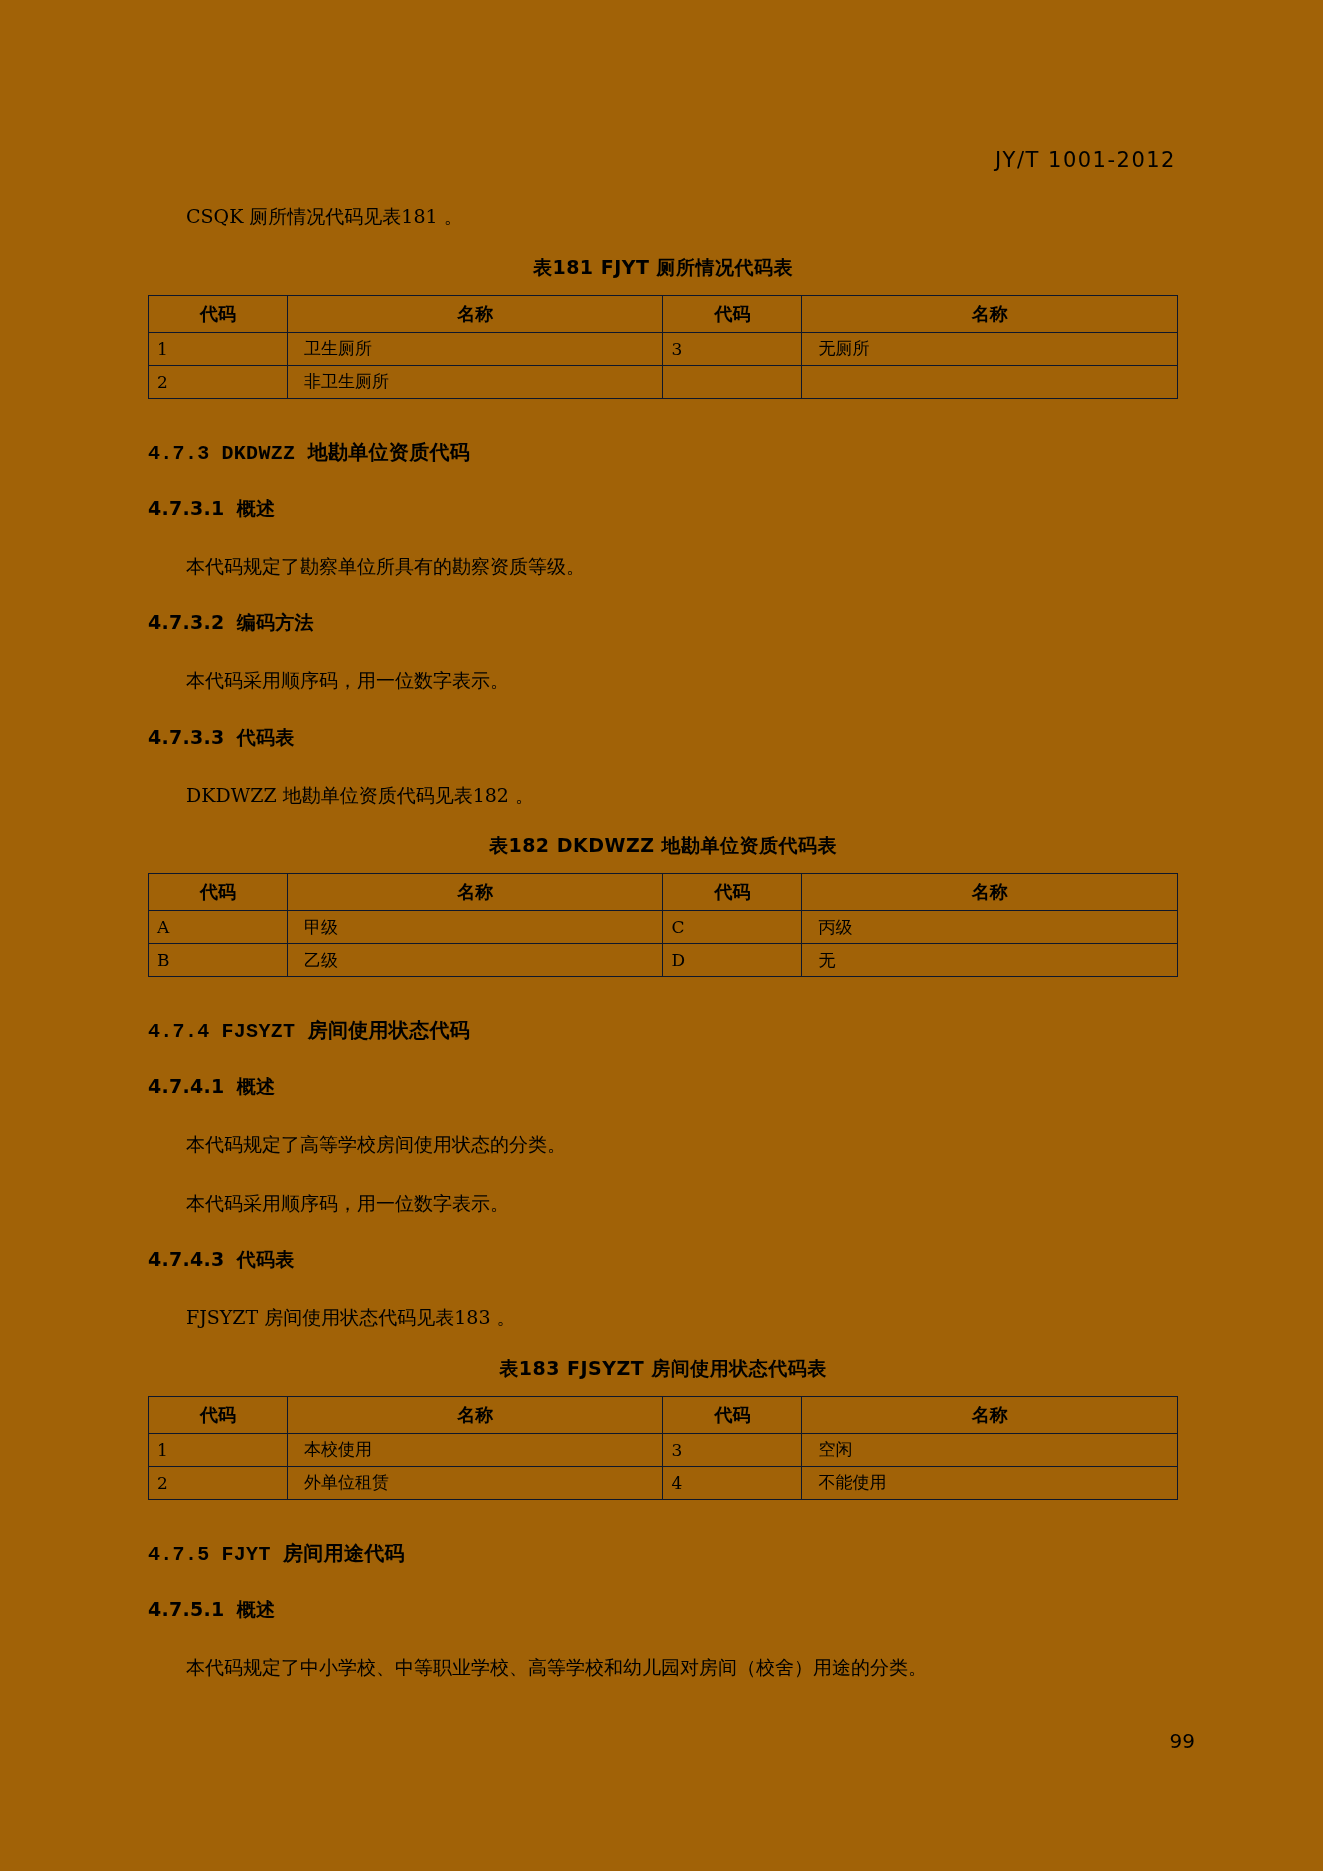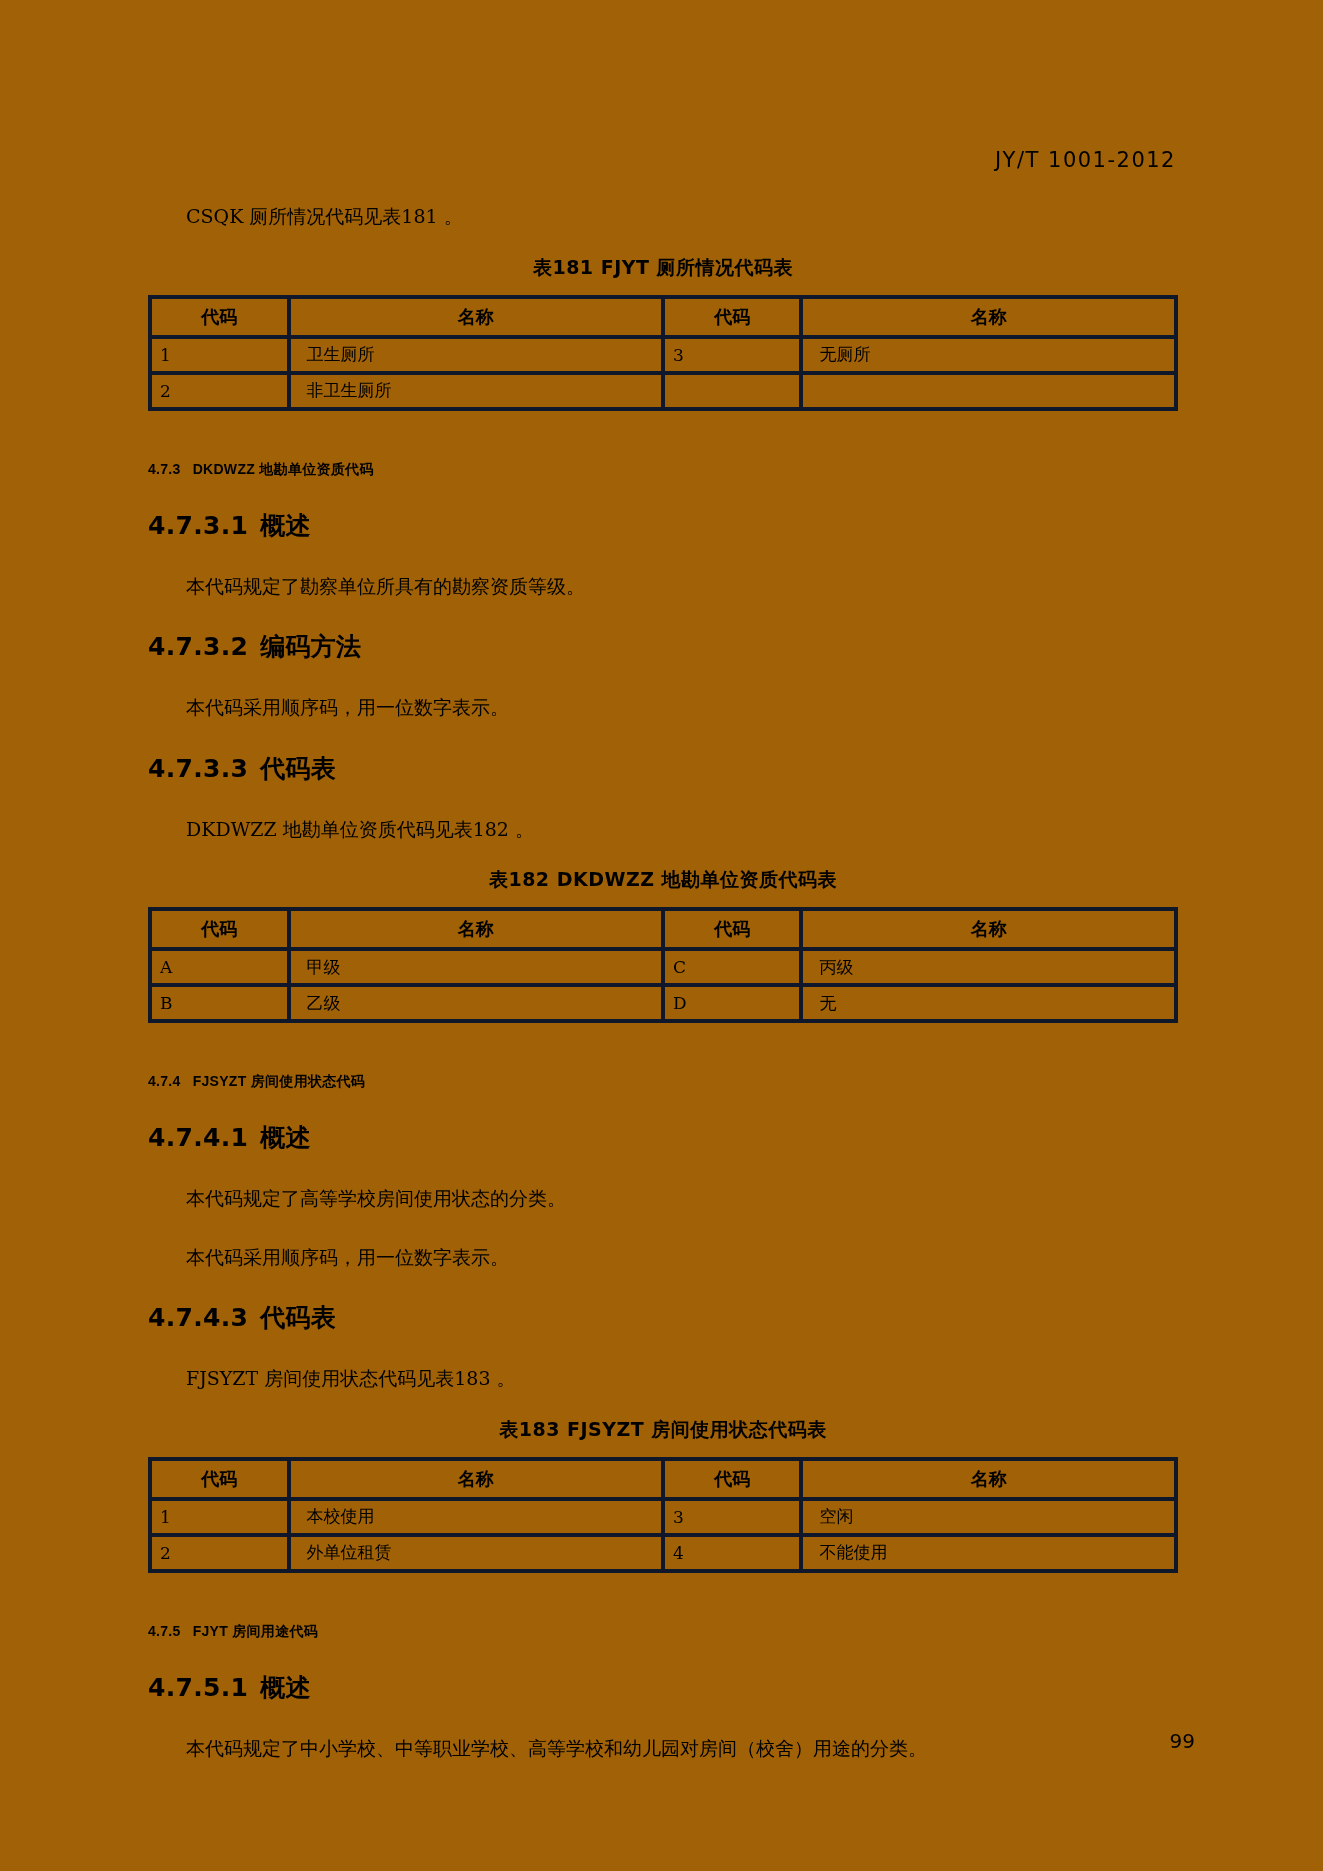--- a/index.html
+++ b/index.html
@@ -51,21 +51,21 @@
   }
   table.codetable {
     border-collapse: collapse;
     width: 100%;
     table-layout: fixed;
     font-family: "DejaVu Serif", "Liberation Serif", serif;
     font-size: 17px;
   }
   table.codetable th,
   table.codetable td {
-    border: 4px solid #0f172a;
+    border: 1px solid #0f172a;
     padding: 0;
     height: 32px;
   }
   table.codetable thead th {
     text-align: center;
     font-family: "DejaVu Sans", "Liberation Sans", sans-serif;
     font-weight: bold;
     font-size: 18px;
     height: 36px;
   }
@@ -73,30 +73,30 @@
     padding-left: 8px;
     text-align: left;
   }
   table.codetable td.name {
     padding-left: 16px;
     text-align: left;
   }
   col.c-code { width: 13.5%; }
   col.c-name { width: 36.5%; }
   .heading3 {
-    font-family: Liberation Sans, sans-serif;
-    font-weight: bold;
-    font-size: 14px;
-    margin-top: 50px;
+    font-family: Liberation Mono, monospace;
+    font-weight: bold;
+    font-size: 20px;
+    margin-top: 40px;
     letter-spacing: 0.3px;
   }
   .heading4 {
     font-family: "DejaVu Sans", "Liberation Sans", sans-serif;
     font-weight: bold;
-    font-size: 25px;
+    font-size: 19px;
     margin-top: 30px;
     letter-spacing: 0.3px;
   }
   .heading3 .num, .heading4 .num {
     display: inline-block;
     margin-right: 12px;
   }
   .pagenum {
     position: absolute;
     right: 128px;

